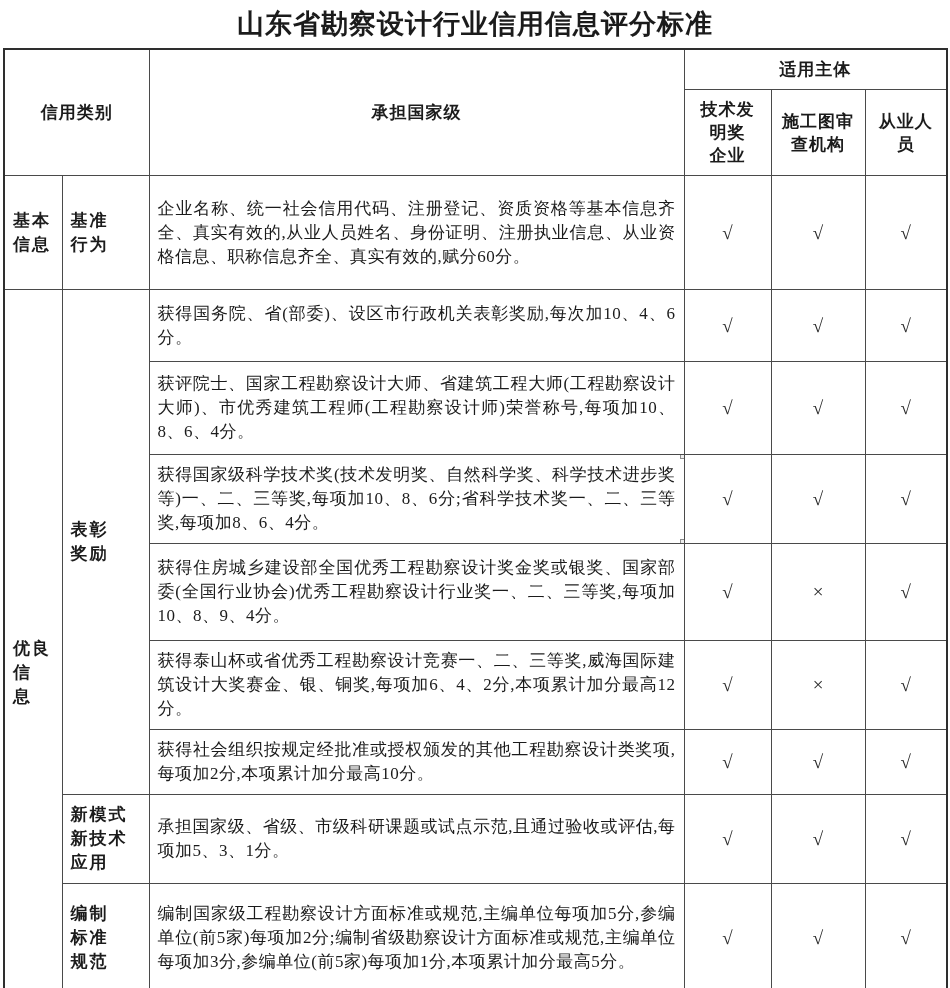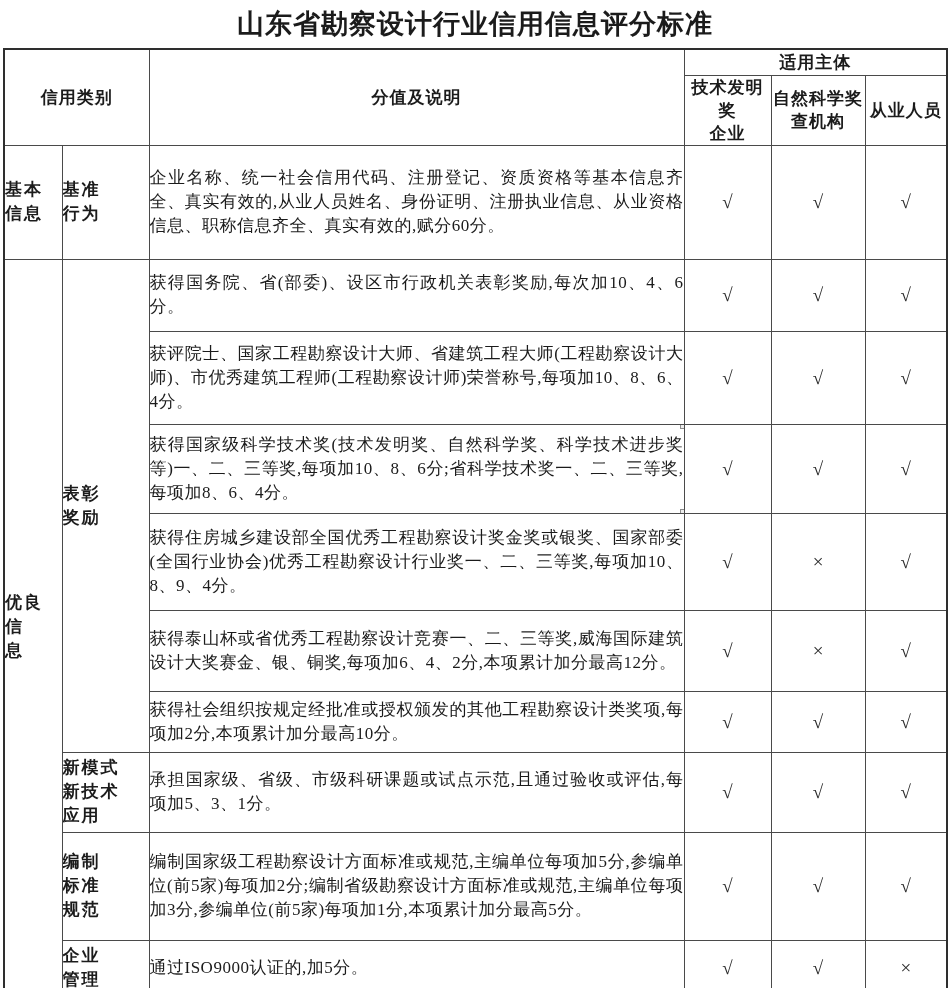--- a/index.html
+++ b/index.html
@@ -9,21 +9,21 @@
   }
   .title{
     height:48px;display:flex;align-items:center;justify-content:center;
     font-size:27px;font-weight:bold;letter-spacing:1px;
   }
   table.score{
     border-collapse:collapse;table-layout:fixed;width:944px;margin-left:3px;
     border:2px solid #2e2e2e;
   }
   table.score td{
-    border:1px solid #4a4a4a;vertical-align:middle;overflow:hidden;padding:0;
+    border:1px solid #4a4a4a;vertical-align:middle;overflow:hidden;padding:8px;
   }
   td.th{
     text-align:center;font-weight:bold;font-size:17px;letter-spacing:1px;line-height:23px;
   }
   td.cat{
     font-weight:bold;font-size:17px;letter-spacing:2px;line-height:24px;
   }
   .pre{white-space:pre-line;}
   td.desc{
     font-size:17px;line-height:24px;padding:2px 4px 2px 6px;
@@ -52,27 +52,27 @@
         <col style="width:87px">
         <col style="width:535px">
       <col style="width:87px">
         <col style="width:94px">
         <col style="width:82px">
     </colgroup>
     <tbody>
 
       <tr style="height:26px">
         <td class="th" colspan="2" rowspan="2">信用类别</td>
-        <td class="th" rowspan="2">分值及说明</td>
+        <td class="th" rowspan="2">承担国家级</td>
         <td class="th" colspan="3">适用主体</td>
       </tr>
       <tr style="height:52px">
         <td class="th pre">技术发明奖
 企业</td>
-        <td class="th pre">自然科学奖
+        <td class="th pre">施工图审
 查机构</td>
         <td class="th pre">从业人员</td>
       </tr>
 
       <tr style="height:114px">
         <td class="cat pre">基本
 信息</td>
         <td class="cat pre">基准
 行为</td>
         <td class="desc">企业名称、统一社会信用代码、注册登记、资质资格等基本信息齐全、真实有效的,从业人员姓名、身份证明、注册执业信息、从业资格信息、职称信息齐全、真实有效的,赋分60分。</td>

